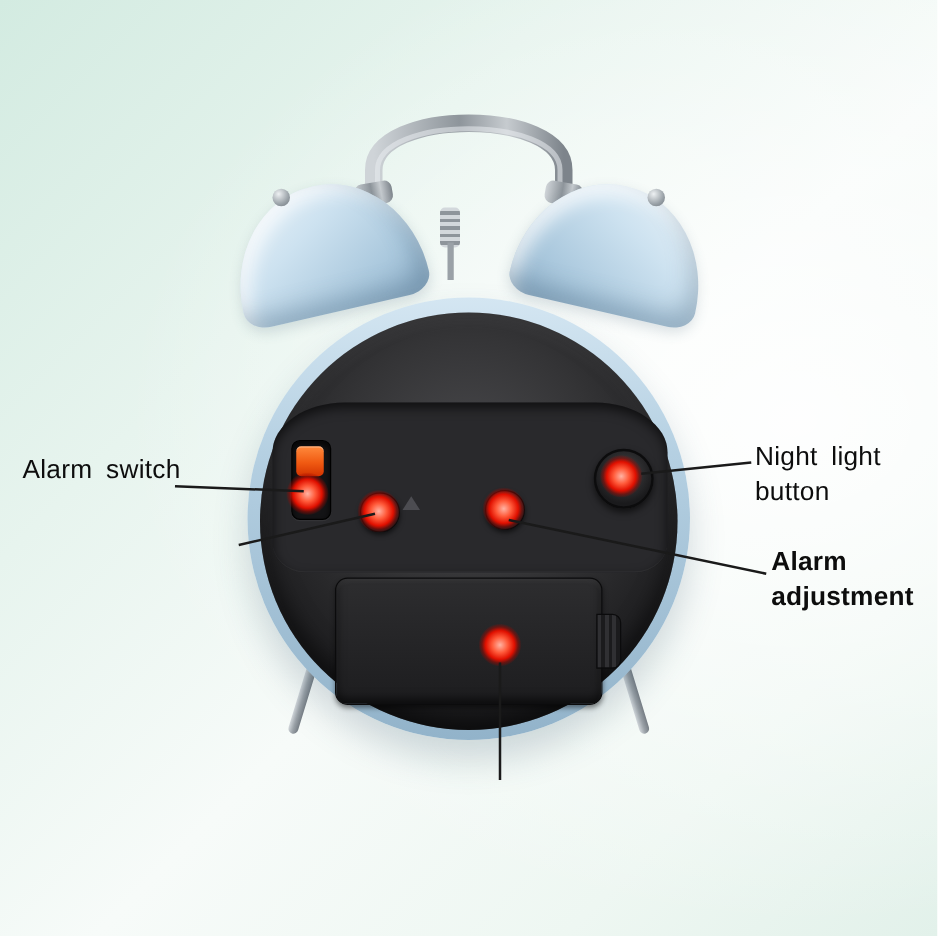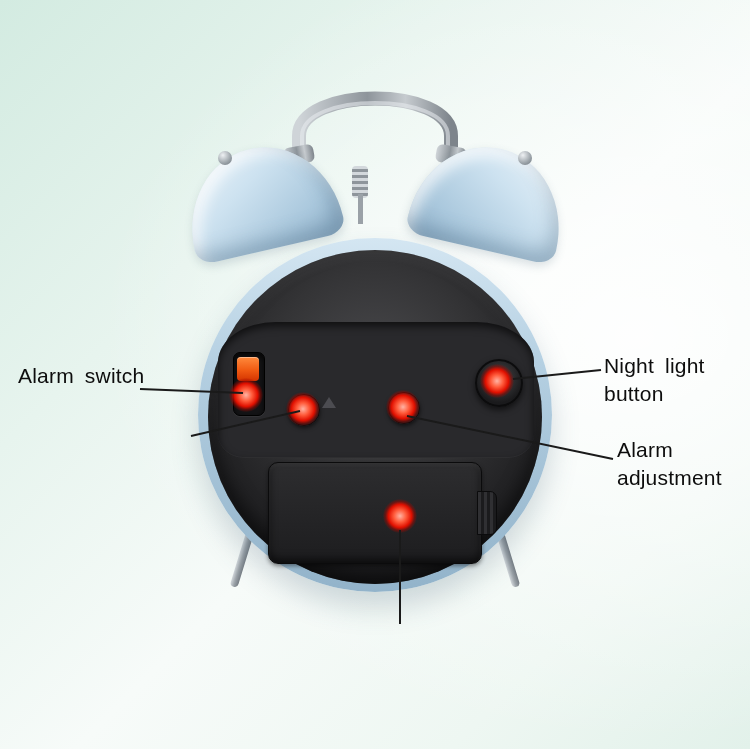--- a/index.html
+++ b/index.html
@@ -120,21 +120,21 @@
 
   
   #annotation-lines{left:0;top:0;width:750px;height:749px;z-index:9;pointer-events:none;}
   .callout{
     position:absolute;z-index:10;font-size:21px;line-height:1.35;
     letter-spacing:.2px;word-spacing:5px;color:#0d0d0d;
   }
   #alarm-switch-label{left:18px;top:362px;white-space:nowrap;}
   #time-adjustment-label{left:6px;top:424px;white-space:nowrap;}
   #night-light-label{left:604px;top:352px;width:128px;}
-  #alarm-adjustment-label{left:617px;top:436px;width:122px;}
+  #alarm-adjustment-label{left:617px;top:436px;width:122px;font-weight:bold;}
   #battery-label{left:400px;top:632px;transform:translateX(-50%);white-space:nowrap;}
 </style>
 </head>
 <body>
 
 <div id="stage">
 
   <svg id="handle-svg" class="abs" viewBox="0 0 750 749">
     <defs>
       <linearGradient id="metal" x1="0" y1="0" x2="1" y2="0">

